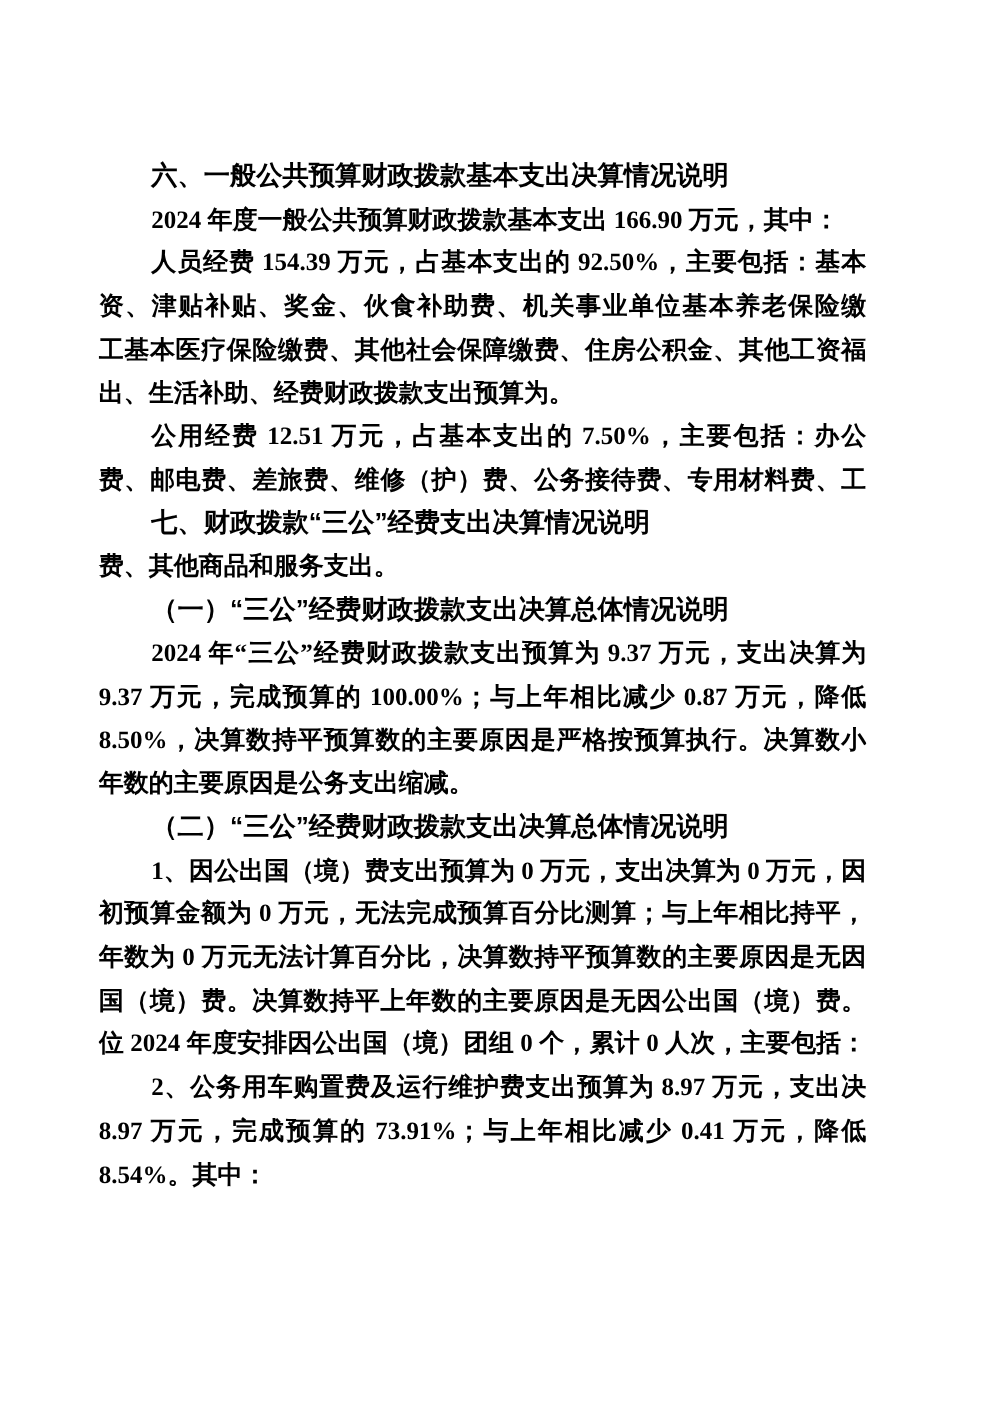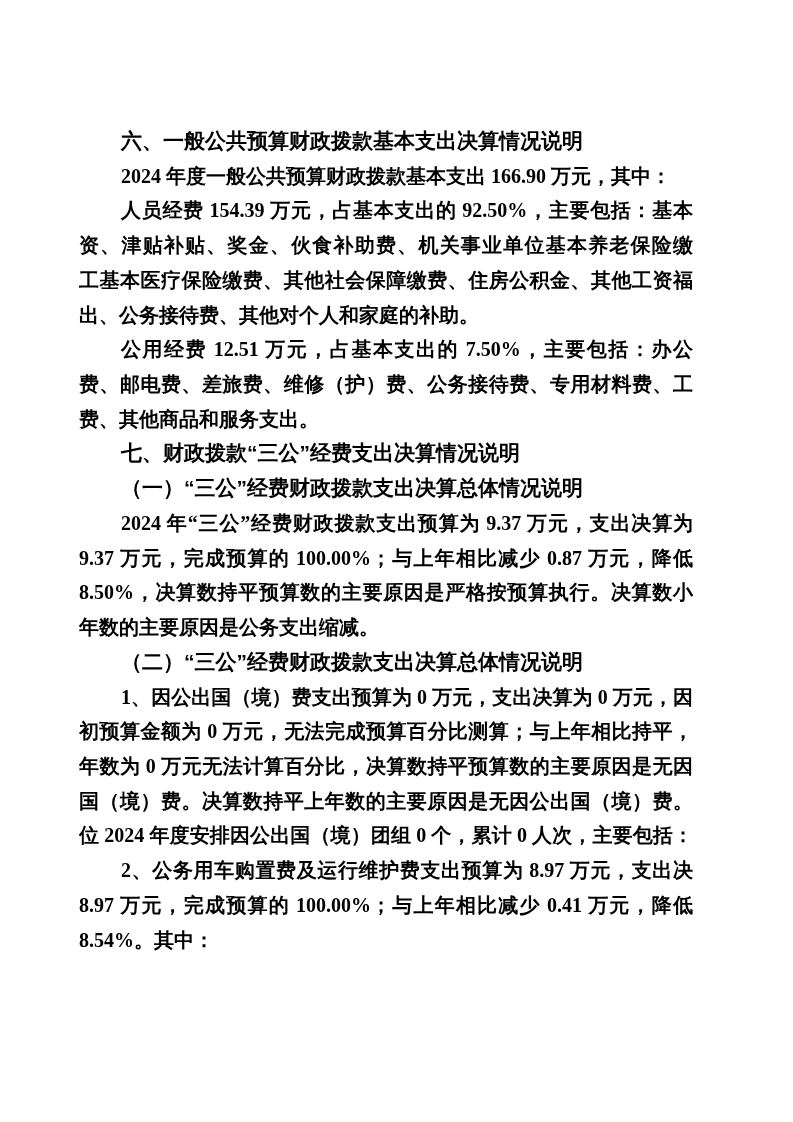--- a/index.html
+++ b/index.html
@@ -51,34 +51,34 @@
 <body>
 
 <div class="page">
   <div class="content">
 
     <div class="line h ind">六、一般公共预算财政拨款基本支出决算情况说明</div>
     <div class="line ind">2024 年度一般公共预算财政拨款基本支出 166.90 万元，其中：</div>
     <div class="line j ind">人员经费 154.39 万元，占基本支出的 92.50%，主要包括：基本工</div>
     <div class="line j">资、津贴补贴、奖金、伙食补助费、机关事业单位基本养老保险缴费、职</div>
     <div class="line j">工基本医疗保险缴费、其他社会保障缴费、住房公积金、其他工资福利支</div>
-    <div class="line">出、公务接待费、其他对个人和家庭的补助。</div>
+    <div class="line">出、生活补助、经费财政拨款支出预算为。</div>
     <div class="line j ind">公用经费 12.51 万元，占基本支出的 7.50%，主要包括：办公费、水</div>
     <div class="line j">费、邮电费、差旅费、维修（护）费、公务接待费、专用材料费、工会经</div>
+    <div class="line h ind">七、财政拨款“三公”经费支出决算情况说明</div>
     <div class="line">费、其他商品和服务支出。</div>
-    <div class="line h ind">七、财政拨款“三公”经费支出决算情况说明</div>
     <div class="line h ind">（一）“三公”经费财政拨款支出决算总体情况说明</div>
     <div class="line j ind">2024 年“三公”经费财政拨款支出预算为 9.37 万元，支出决算为</div>
     <div class="line j">9.37 万元，完成预算的 100.00%；与上年相比减少 0.87 万元，降低</div>
     <div class="line j">8.50%，决算数持平预算数的主要原因是严格按预算执行。决算数小于上</div>
     <div class="line">年数的主要原因是公务支出缩减。</div>
     <div class="line h ind">（二）“三公”经费财政拨款支出决算总体情况说明</div>
     <div class="line j ind">1、因公出国（境）费支出预算为 0 万元，支出决算为 0 万元，因年</div>
     <div class="line j">初预算金额为 0 万元，无法完成预算百分比测算；与上年相比持平，因上</div>
     <div class="line j">年数为 0 万元无法计算百分比，决算数持平预算数的主要原因是无因公出</div>
     <div class="line j">国（境）费。决算数持平上年数的主要原因是无因公出国（境）费。我单</div>
     <div class="line j">位 2024 年度安排因公出国（境）团组 0 个，累计 0 人次，主要包括：无</div>
     <div class="line j ind">2、公务用车购置费及运行维护费支出预算为 8.97 万元，支出决算为</div>
-    <div class="line j">8.97 万元，完成预算的 100.00%；与上年相比减少 0.41 万元，降低</div>
+    <div class="line j">8.97 万元，完成预算的 73.91%；与上年相比减少 0.41 万元，降低</div>
     <div class="line">8.54%。其中：</div>
 
   </div>
 </div>
 
 </body></html>

